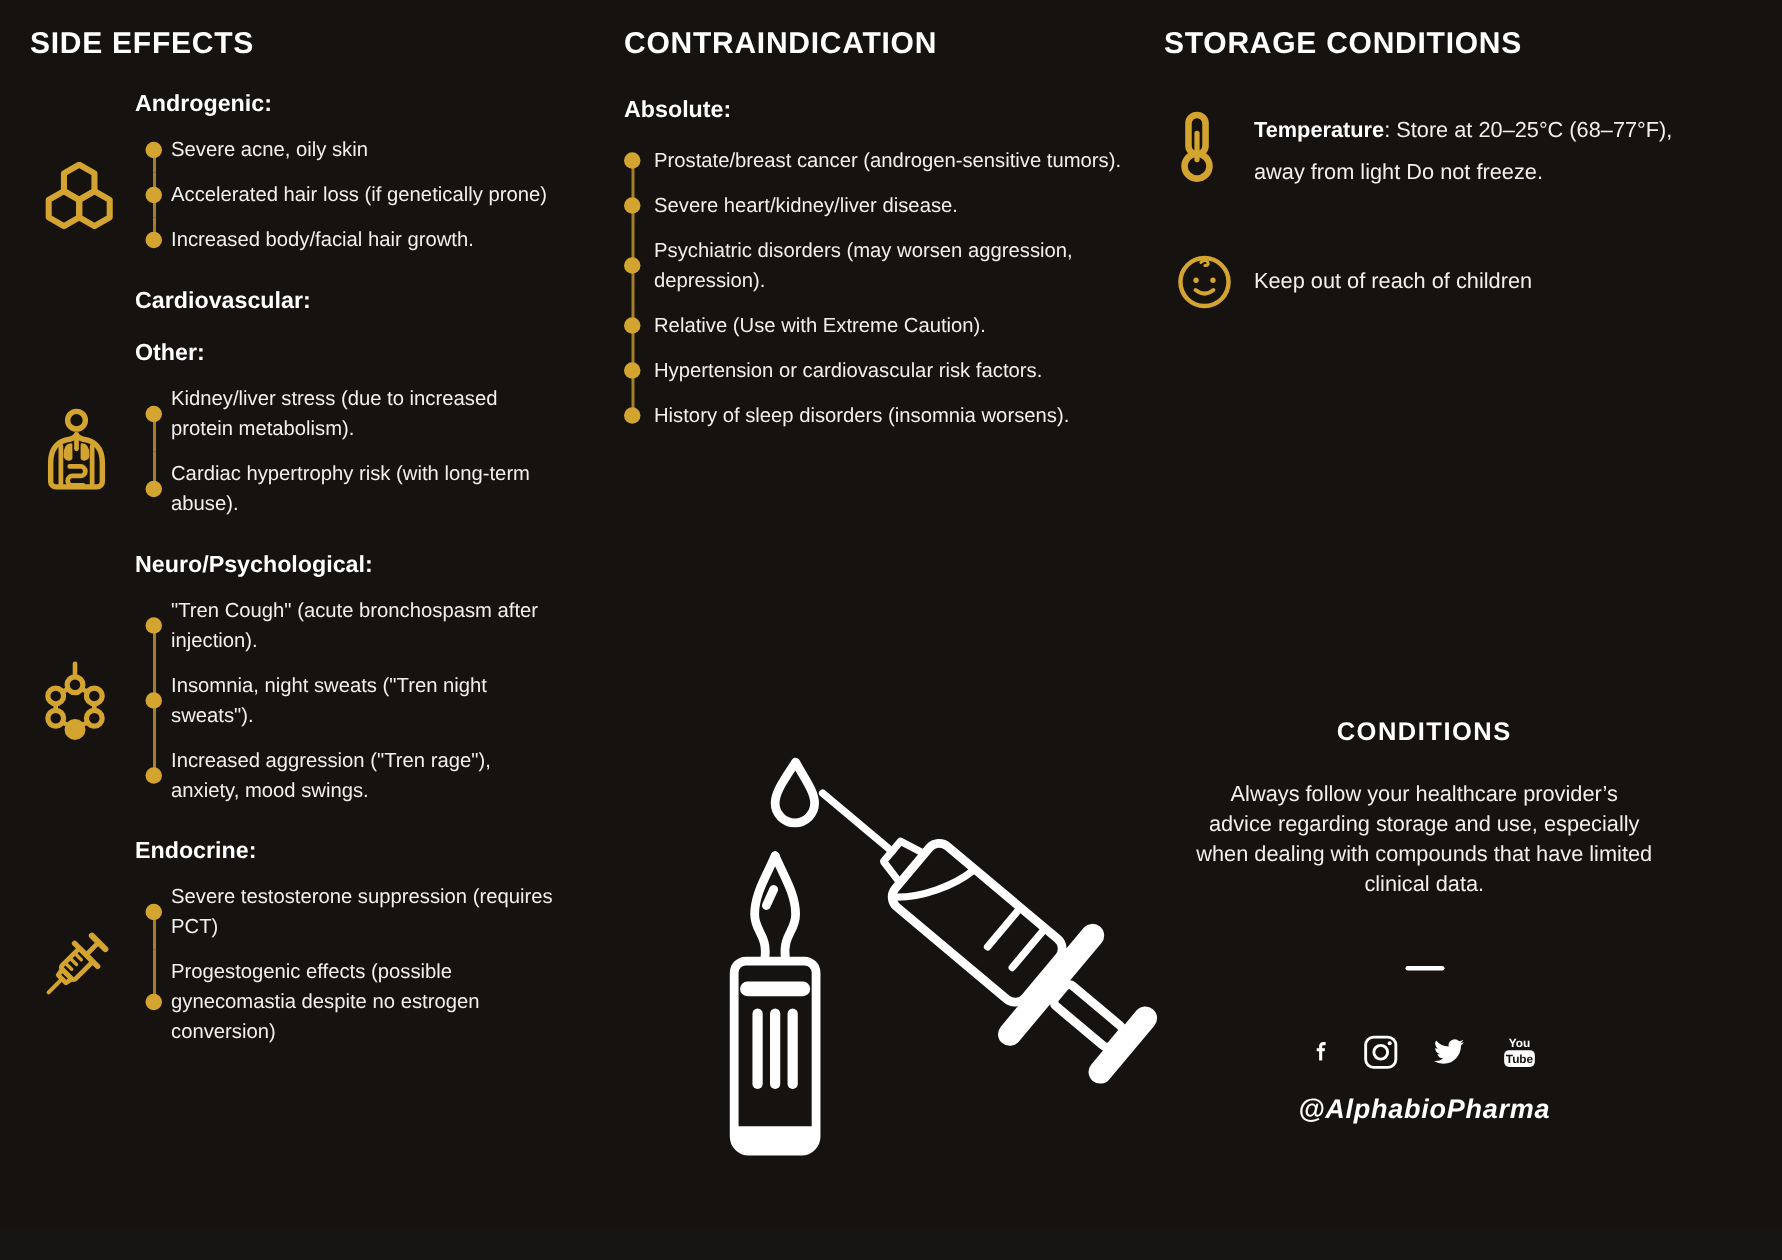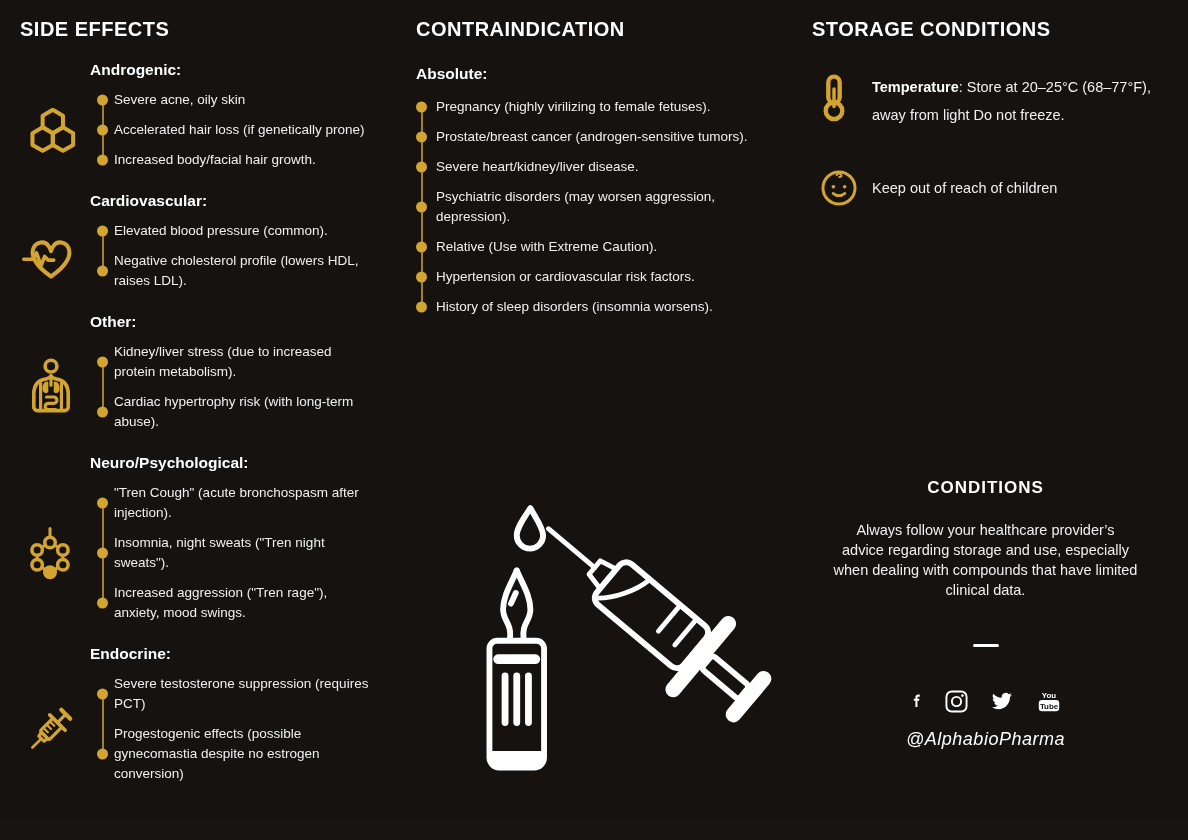--- a/index.html
+++ b/index.html
@@ -10,21 +10,21 @@
     --white:#FFFFFF;
   }
   *{box-sizing:border-box;margin:0;padding:0}
   html,body{background:#000}
   body{font-family:"Liberation Sans",sans-serif;}
   .canvas{position:relative;width:1188px;height:840px;background:var(--bg);overflow:hidden;color:var(--txt)}
   .canvas::after{content:'';position:absolute;left:0;right:0;bottom:0;height:22px;background:#171717;opacity:.5}
   .col{position:absolute;top:18px}
   .col-left{left:20px;width:378px}
   .col-mid{left:416px;width:362px}
-  .col-right{left:812px;width:347px}
+  .col-right{left:776px;width:347px}
   h2.section-title{font-size:20px;font-weight:700;color:var(--white);letter-spacing:.5px;margin:0 0 20px 0}
   .col-mid h2.section-title{margin-bottom:24px}
   .col-right h2.section-title{margin-bottom:32px}
   .subhead{font-size:15.5px;font-weight:700;color:var(--white);margin:0 0 6px 70px}
   .col-mid .subhead{margin-left:0;margin-bottom:9px}
   .group{margin-bottom:17px}
   .group-row{display:flex;align-items:center}
   .icon-slot{width:70px;flex:none;display:flex;align-items:center;justify-content:flex-start;padding-left:2px}
   .icon-slot svg{display:block}
   ul.bullets{list-style:none;flex:1;margin:0;padding:0}
@@ -42,21 +42,21 @@
   .storage-item .s-icon{width:60px;flex:none;display:flex;justify-content:flex-start;padding-left:8px}
   .storage-item .s-text{font-size:14.5px;line-height:28px;max-width:284px}
   .storage-item .s-text b{color:var(--white)}
   .storage-item.row-2{margin-top:40px;align-items:center}
   .disclaimer{position:absolute;left:0;right:0;top:460px;text-align:center}
   .disclaimer h3{font-size:17px;font-weight:700;color:var(--white);letter-spacing:1px}
   .disclaimer p{margin:22px auto 0;width:304px;font-size:14.5px;line-height:20px}
   .divider{width:26px;height:3px;background:var(--white);margin:44px auto 0;border-radius:2px}
   .social{display:flex;justify-content:center;align-items:center;gap:22px;margin-top:42px}
   .social .s-btn{display:inline-flex;align-items:center;justify-content:center;background:none;border:none;cursor:pointer;padding:0}
-  .handle{margin-top:16px;font-size:18px;font-style:italic;font-weight:400;color:var(--white);letter-spacing:.5px}
+  .handle{margin-top:16px;font-size:18px;font-style:italic;font-weight:700;color:var(--white);letter-spacing:.5px}
 </style>
 </head>
 <body>
 
 <div class="canvas">
 
   <section class="col col-left">
     <h2 class="section-title">SIDE EFFECTS</h2>
     <div id="se-groups">
         <div class="group">
@@ -77,36 +77,20 @@
                 <span>Accelerated hair loss (if genetically prone)</span>
               </li>
               <li>
                 <span>Increased body/facial hair growth.</span>
               </li>
             </ul>
           </div>
         </div>
         <div class="group">
           <div class="subhead">Cardiovascular:</div>
-          <div class="group-row">
-            <div class="icon-slot">
-              <svg viewBox="0 0 64 56" width="58" height="51" fill="none" stroke="#D3A42F" stroke-width="4.5" stroke-linecap="round" stroke-linejoin="round">
-                <path d="M32,50 C14,38 9,26 13,18 C16,11.5 25,10.5 29,16 C30.5,18 31.5,20 32,22 C32.5,20 33.5,18 35,16 C39,10.5 48,11.5 51,18 C55,26 50,38 32,50 Z"></path>
-                <path d="M2,31 L12,31 L16,24 L21,38 L25,28 L29,32 L35,32" stroke-width="4"></path>
-              </svg>
-            </div>
-            <ul class="bullets">
-              <li>
-                <span>Elevated blood pressure (common).</span>
-              </li>
-              <li>
-                <span>Negative cholesterol profile (lowers HDL, raises LDL).</span>
-              </li>
-            </ul>
-          </div>
         </div>
         <div class="group">
           <div class="subhead">Other:</div>
           <div class="group-row">
             <div class="icon-slot">
               <svg viewBox="0 0 64 64" width="58" height="58" fill="none" stroke="#D3A42F" stroke-width="4" stroke-linecap="round" stroke-linejoin="round">
                 <circle cx="32" cy="9" r="6.5"></circle>
                 <path d="M13,54 V40 C13,29 19,24 27,23 Q31,22 32,19.5 Q33,22 37,23 C45,24 51,29 51,40 V54 A4,4 0 0 1 47,58 H17 A4,4 0 0 1 13,54 Z"></path>
                 <path d="M20.5,28 V57" stroke-width="3.5"></path>
                 <path d="M43.5,28 V57" stroke-width="3.5"></path>
@@ -182,23 +166,20 @@
             </ul>
           </div>
         </div>
       </div>
   </section>
 
   <section class="col col-mid">
     <h2 class="section-title">CONTRAINDICATION</h2>
     <div class="subhead">Absolute:</div>
     <ul class="bullets" id="ci-list">
-        <li>
-          <span>Pregnancy (highly virilizing to female fetuses).</span>
-        </li>
         <li>
           <span>Prostate/breast cancer (androgen-sensitive tumors).</span>
         </li>
         <li>
           <span>Severe heart/kidney/liver disease.</span>
         </li>
         <li>
           <span>Psychiatric disorders (may worsen aggression, depression).</span>
         </li>
         <li>

